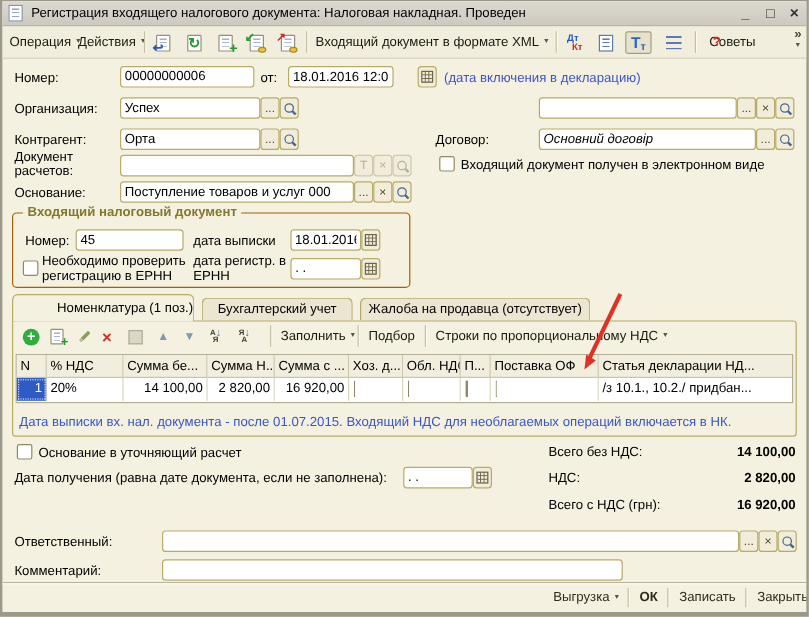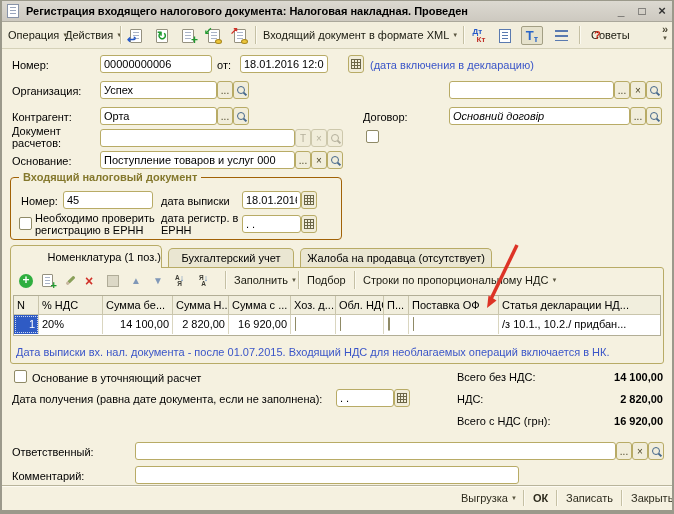--- a/index.html
+++ b/index.html
@@ -6,21 +6,21 @@
   html,body { background:#c9c6ba; }
   body { font-family: "Liberation Sans", sans-serif; font-size:11px; color:#000; }
   .frame { position:relative; width:674px; height:514px; background:#9b998b; }
   .inner { position:absolute; left:2px; top:1px; width:670px; height:509px; background:#f5f1e0; overflow:hidden; }
 
   
   .titlebar { position:absolute; left:0; top:0; width:670px; height:21px; background:linear-gradient(#dcd9d1,#cdc9c0); border-bottom:1px solid #aaa79b; }
   .t-ic { position:absolute; left:5px; top:3px; width:12px; height:14px; background:#fff; border:1px solid #8893a8; }
   .t-ic i { position:absolute; left:2px; top:2px; right:2px; height:8px;
             background:repeating-linear-gradient(#9aa6bd 0 1px, transparent 1px 3px); }
-  .title { position:absolute; left:24px; top:4px; font-weight:bold; white-space:nowrap; }
+  .title { position:absolute; left:24px; top:4px; font-weight:normal; white-space:nowrap; }
   .wbtn { position:absolute; top:1px; width:18px; height:18px; text-align:center; line-height:18px; font-weight:bold; font-size:12px; color:#333; cursor:default; }
 
   
   .toolbar { position:absolute; left:0; top:21px; width:670px; height:27px; background:#f2eedd; border-bottom:1px solid #d5d1b8; }
   .tbtn { position:absolute; top:4px; height:19px; line-height:19px; white-space:nowrap; padding:0 3px; color:#1a1a10; cursor:default; }
   .dd { font-size:6px; color:#5a5640; vertical-align:2px; margin-left:3px; }
   .sep { position:absolute; top:4px; width:2px; height:18px; border-left:1px solid #c5c0a4; border-right:1px solid #fcfaf0; }
   .ibtn { position:absolute; top:4px; width:22px; height:19px; display:flex; align-items:center; justify-content:center; cursor:default; }
   .ibtn.pressed { background:#e6e2cc; border:1px solid #a39f84; border-radius:2px; }
   .doc { position:relative; width:12px; height:14px; background:#fff; border:1px solid #95917f; border-radius:1px; }
@@ -211,20 +211,21 @@
 
   <span class="lbl wrap" style="left:10px;top:124px;width:75px">Документ расчетов:</span>
   <input class="inp" style="left: 98px; top: 128px; width: 195px;" value="">
   <span class="fbtn dis" style="left:293px;top:128px">T</span>
   <span class="fbtn dis" style="left:309px;top:128px">×</span>
   <span class="fbtn dis" style="left:325px;top:128px">
         <span class="mag"></span>
       </span>
 
   <span class="cb" style="left:364px;top:129px"></span>
+  <span class="lbl" style="left:382px;top:131px">Входящий документ получен в электронном виде</span>
 
   <span class="lbl" style="left:10px;top:154px">Основание:</span>
   <input class="inp" style="left: 98px; top: 150px; width: 195px;" value="Поступление товаров и услуг 000">
   <span class="fbtn" style="left:293px;top:150px">...</span>
   <span class="fbtn" style="left:309px;top:150px">×</span>
   <span class="fbtn" style="left:325px;top:150px">
         <span class="mag"></span>
       </span>
 
   <div class="group">

